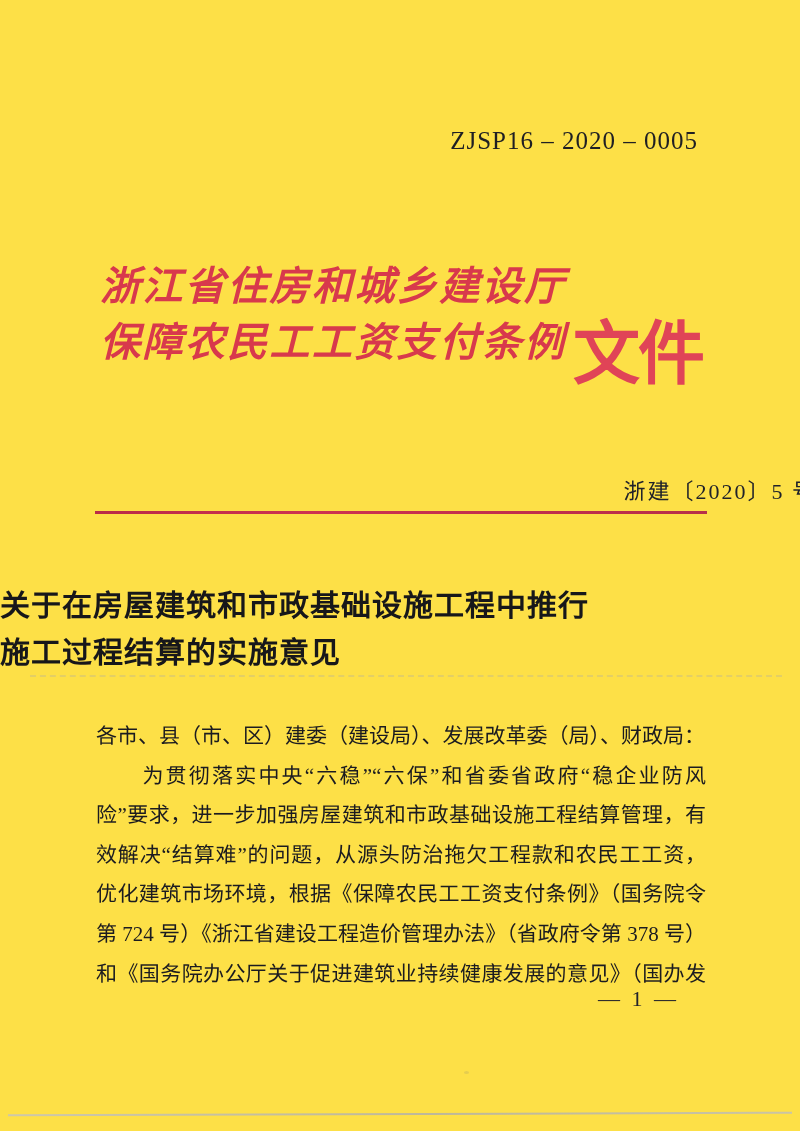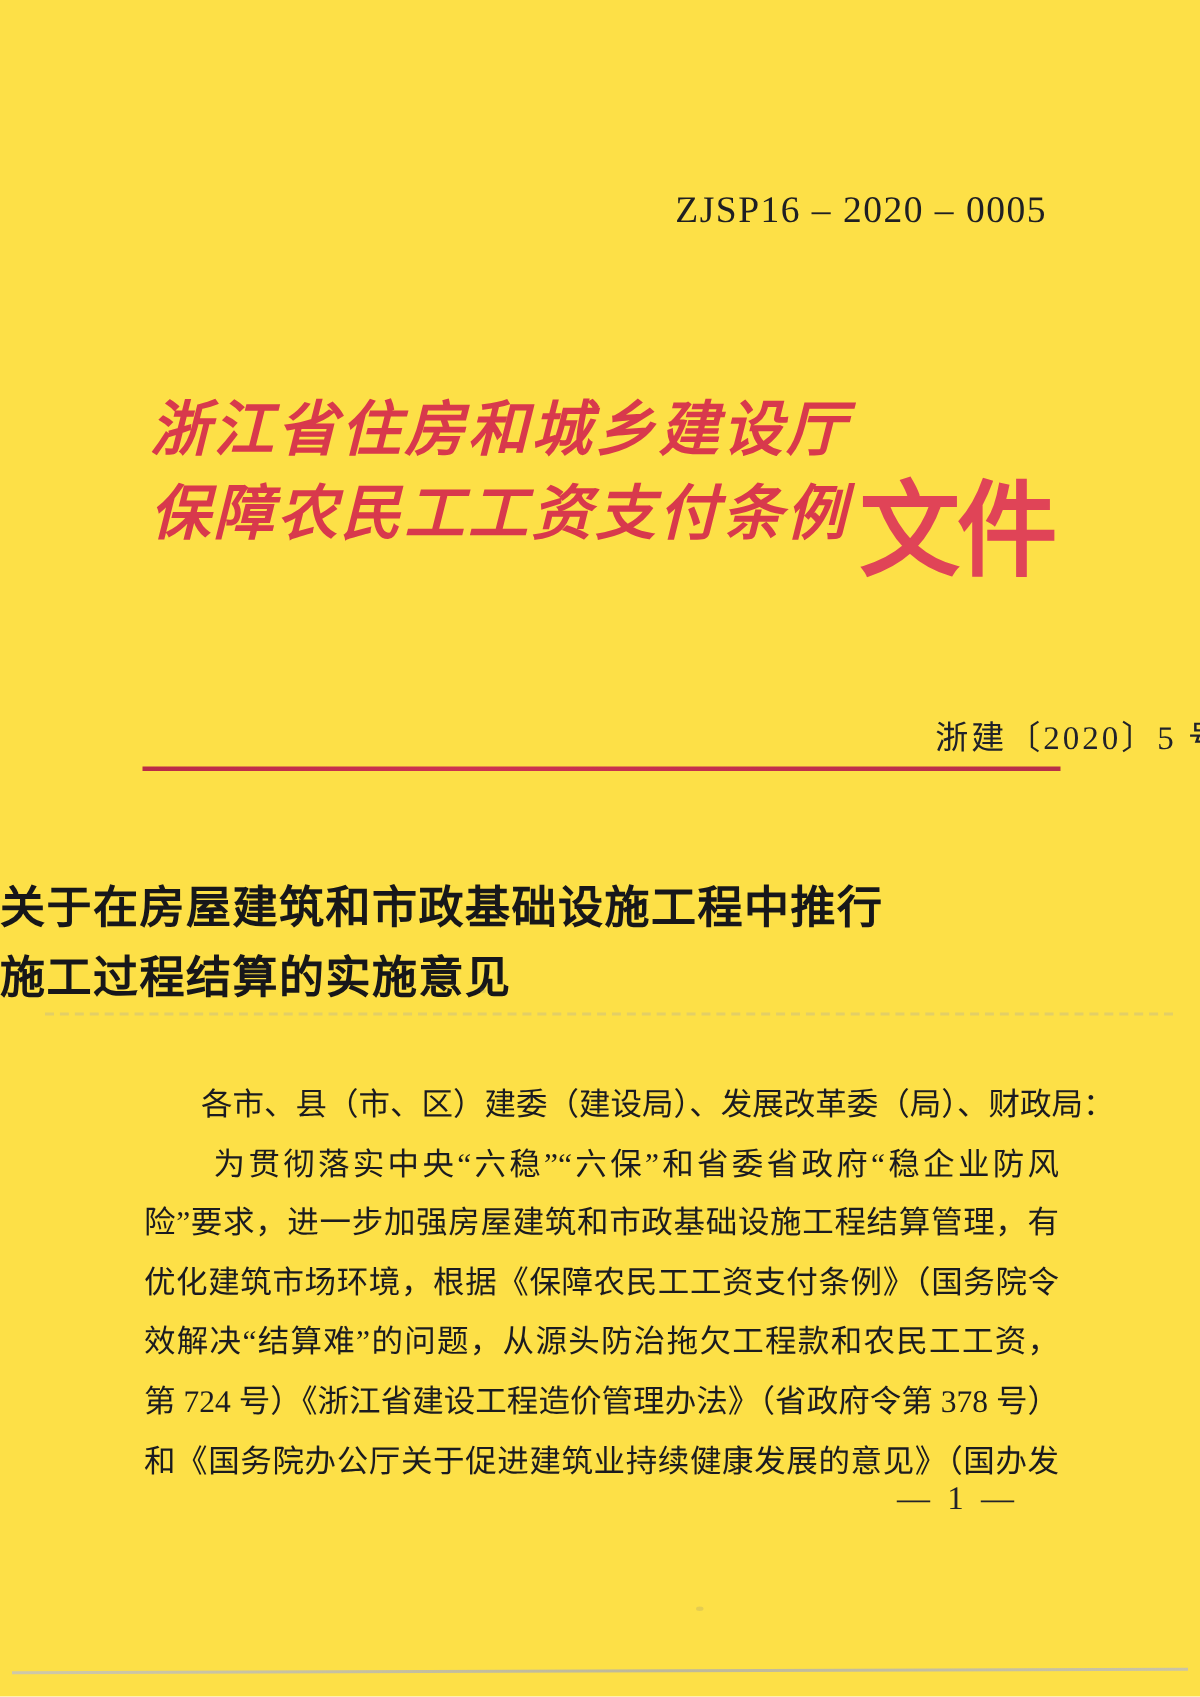--- a/index.html
+++ b/index.html
@@ -110,21 +110,20 @@
     top: 717px;
     width: 610px;
     font-size: 21px;
     line-height: 39.6px;
     color: #1b1b20;
     font-family: "Liberation Serif", serif;
   }
   .body-salutation {
     white-space: nowrap;
     text-align: left;
-    margin-left: 38px;
   }
   .body-line {
     text-align: justify;
     text-align-last: justify;
   }
 
   
   #page-no {
     left: 598px;
     top: 986px;
@@ -174,22 +173,22 @@
     <div>关于在房屋建筑和市政基础设施工程中推行</div>
     <div>施工过程结算的实施意见</div>
   </div>
 
   <div id="artifact-line" class="abs"></div>
 
   <div id="body-block" class="abs">
     <div class="body-salutation">各市、县（市、区）建委（建设局）、发展改革委（局）、财政局：</div>
     <div class="body-line">　　为贯彻落实中央“六稳”“六保”和省委省政府“稳企业防风</div>
     <div class="body-line">险”要求，进一步加强房屋建筑和市政基础设施工程结算管理，有</div>
+    <div class="body-line">效解决“结算难”的问题，从源头防治拖欠工程款和农民工工资，</div>
     <div class="body-line">优化建筑市场环境，根据《保障农民工工资支付条例》（国务院令</div>
-    <div class="body-line">效解决“结算难”的问题，从源头防治拖欠工程款和农民工工资，</div>
     <div class="body-line">第 724 号）《浙江省建设工程造价管理办法》（省政府令第 378 号）</div>
     <div class="body-line">和《国务院办公厅关于促进建筑业持续健康发展的意见》（国办发</div>
   </div>
 
   <div id="page-no" class="abs">— 1 —</div>
 
   <div id="bottom-edge" class="abs"></div>
 
   <div id="speck-1" class="abs speck"></div>
   <div id="speck-2" class="abs speck"></div>

